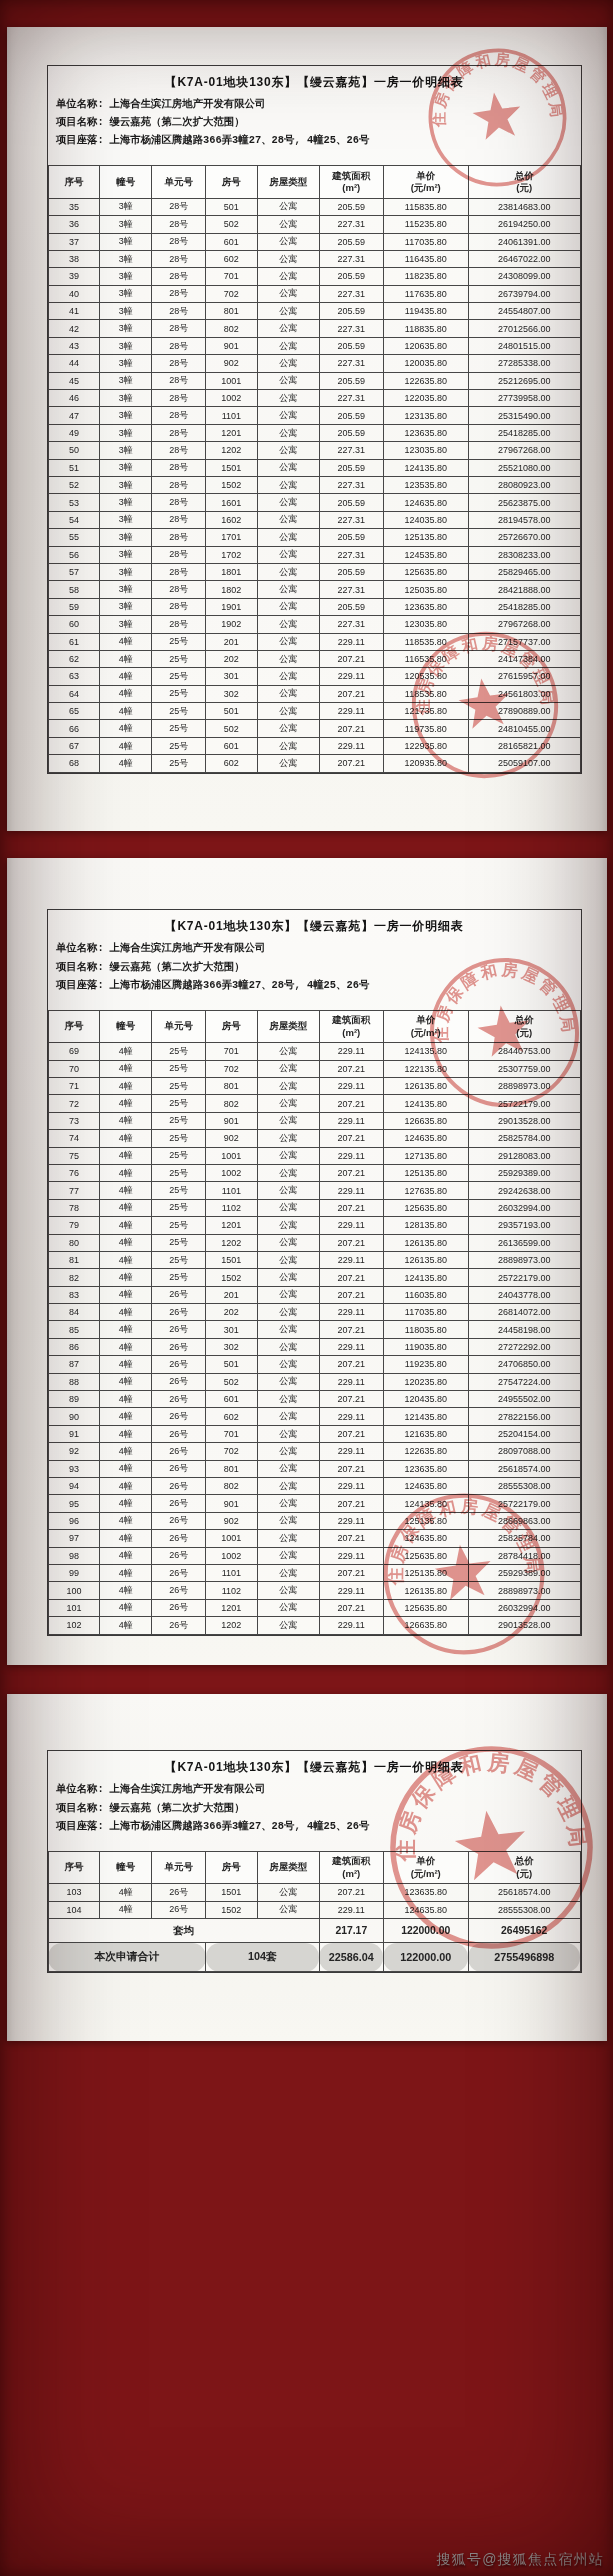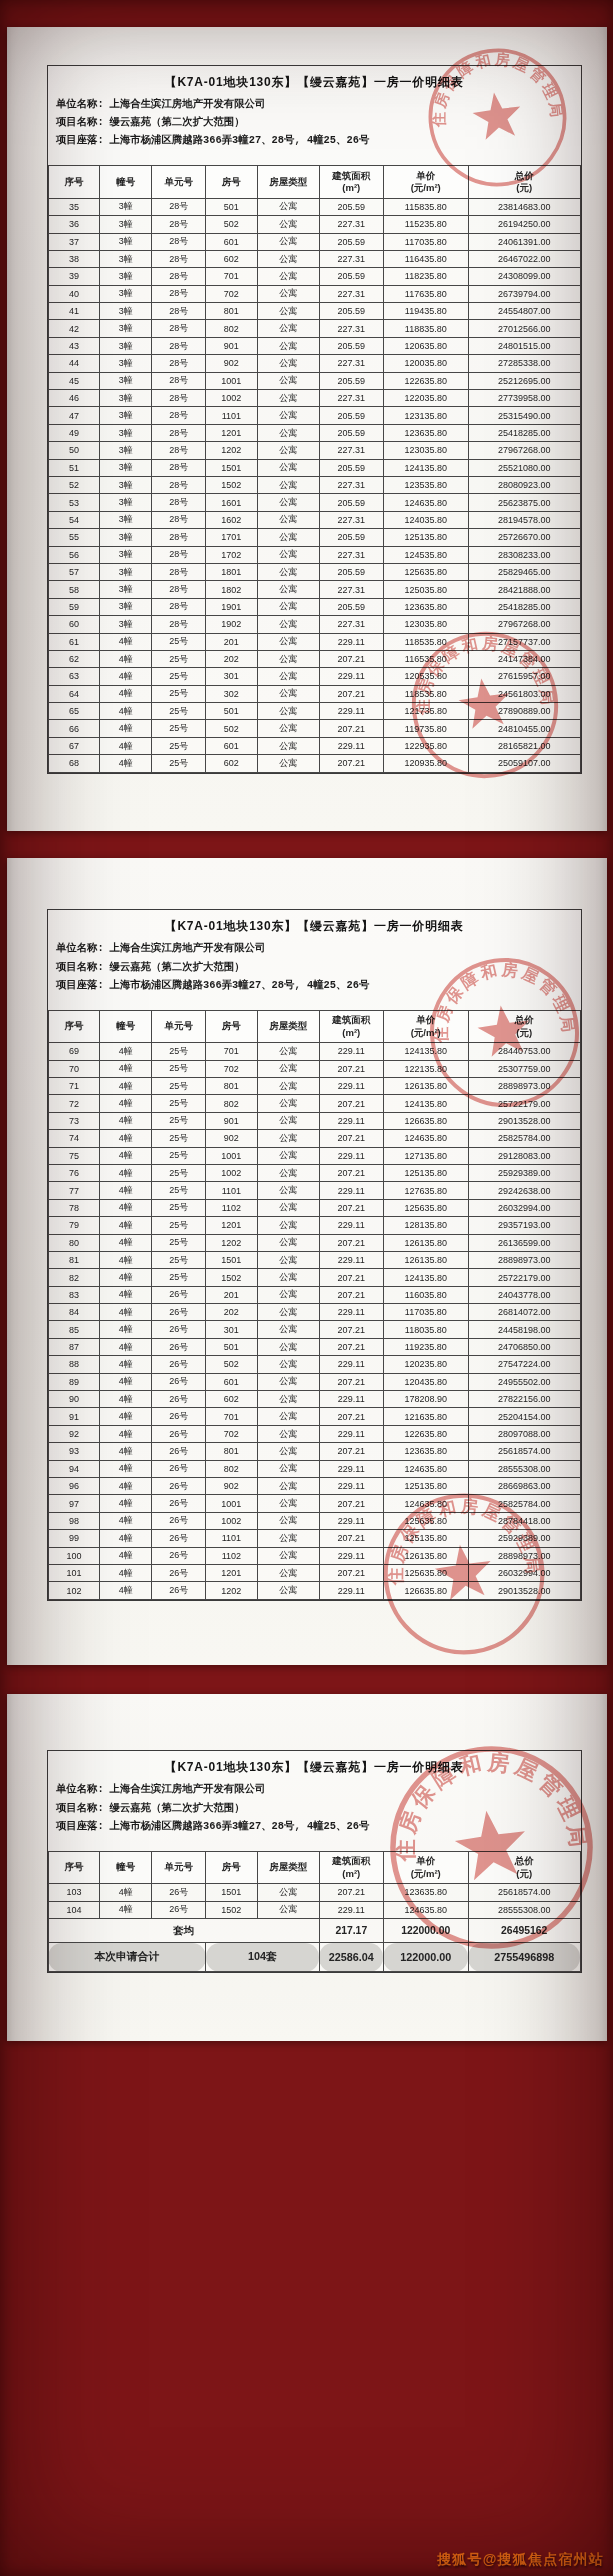--- a/index.html
+++ b/index.html
@@ -24,21 +24,21 @@
   .info-value{margin-left:5.8px;}
   table.price{width:100%;border-collapse:collapse;table-layout:fixed;margin-top:16px;}
   table.price th,table.price td{border:0.8px solid #474747;text-align:center;color:#242424;
              overflow:hidden;white-space:nowrap;}
   table.price th{font-size:9.5px;font-weight:bold;padding:3.3px 0;line-height:1.3;background:rgba(255,255,255,.5);}
   table.price td{font-size:9px;height:16.4px;padding:0;}
   tr.avg-row td{font-weight:bold;font-size:10.4px;height:23px;}
   tr.total-row td{font-weight:bold;font-size:10.8px;height:28px;background:#d6d5d1;border-radius:14px;}
   .stamp{position:absolute;pointer-events:none;opacity:.55;mix-blend-mode:multiply;
          transform:rotate(-8deg);}
-  .watermark{position:absolute;right:10px;bottom:7.5px;color:#f97316;font-weight:bold;
+  .watermark{position:absolute;right:10px;bottom:7.5px;color:#a3a3a3;font-weight:normal;
          font-size:14px;letter-spacing:1.2px;text-shadow:0.8px 1.7px 2.5px rgba(0,0,0,.6);}
 </style>
 </head>
 <body>
 
 <div id="screen">
 
   <div class="card c1">
     <div class="doc-box">
       <div class="doc-title">【K7A-01地块130东】【缦云嘉苑】一房一价明细表</div>
@@ -648,20 +648,30 @@
               <td>85</td>
               <td>4幢</td>
               <td>26号</td>
               <td>301</td>
               <td>公寓</td>
               <td>207.21</td>
               <td>118035.80</td>
               <td>24458198.00</td>
             </tr>
             <tr>
+              <td>86</td>
+              <td>4幢</td>
+              <td>26号</td>
+              <td>302</td>
+              <td>公寓</td>
+              <td>229.11</td>
+              <td>119035.80</td>
+              <td>27272292.00</td>
+            </tr>
+            <tr>
               <td>87</td>
               <td>4幢</td>
               <td>26号</td>
               <td>501</td>
               <td>公寓</td>
               <td>207.21</td>
               <td>119235.80</td>
               <td>24706850.00</td>
             </tr>
             <tr>
@@ -684,21 +694,21 @@
               <td>120435.80</td>
               <td>24955502.00</td>
             </tr>
             <tr>
               <td>90</td>
               <td>4幢</td>
               <td>26号</td>
               <td>602</td>
               <td>公寓</td>
               <td>229.11</td>
-              <td>178208.90</td>
+              <td>121435.80</td>
               <td>27822156.00</td>
             </tr>
             <tr>
               <td>91</td>
               <td>4幢</td>
               <td>26号</td>
               <td>701</td>
               <td>公寓</td>
               <td>207.21</td>
               <td>121635.80</td>
@@ -726,20 +736,30 @@
             </tr>
             <tr>
               <td>94</td>
               <td>4幢</td>
               <td>26号</td>
               <td>802</td>
               <td>公寓</td>
               <td>229.11</td>
               <td>124635.80</td>
               <td>28555308.00</td>
+            </tr>
+            <tr>
+              <td>95</td>
+              <td>4幢</td>
+              <td>26号</td>
+              <td>901</td>
+              <td>公寓</td>
+              <td>207.21</td>
+              <td>124135.80</td>
+              <td>25722179.00</td>
             </tr>
             <tr>
               <td>96</td>
               <td>4幢</td>
               <td>26号</td>
               <td>902</td>
               <td>公寓</td>
               <td>229.11</td>
               <td>125135.80</td>
               <td>28669863.00</td>

